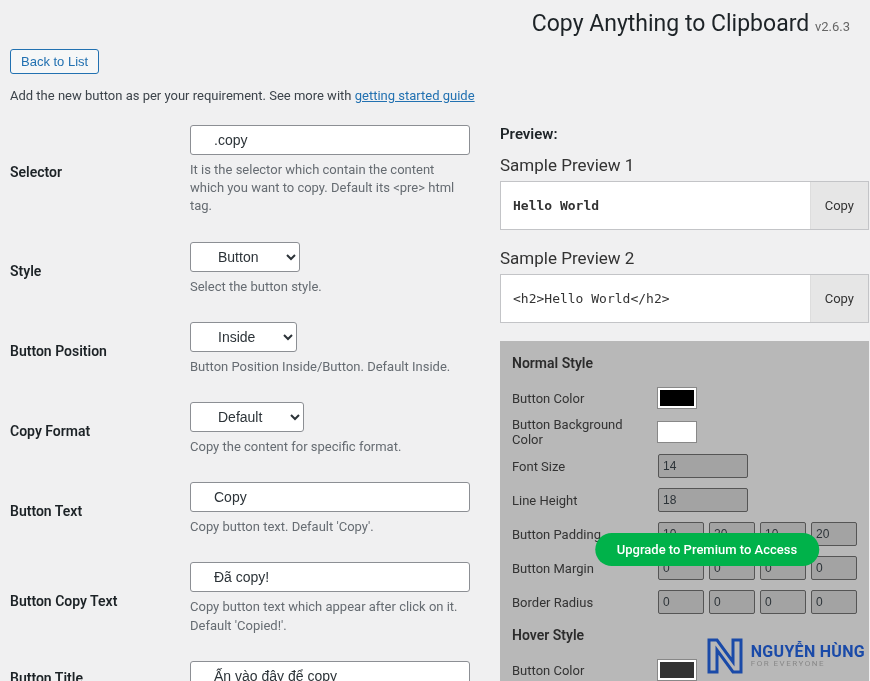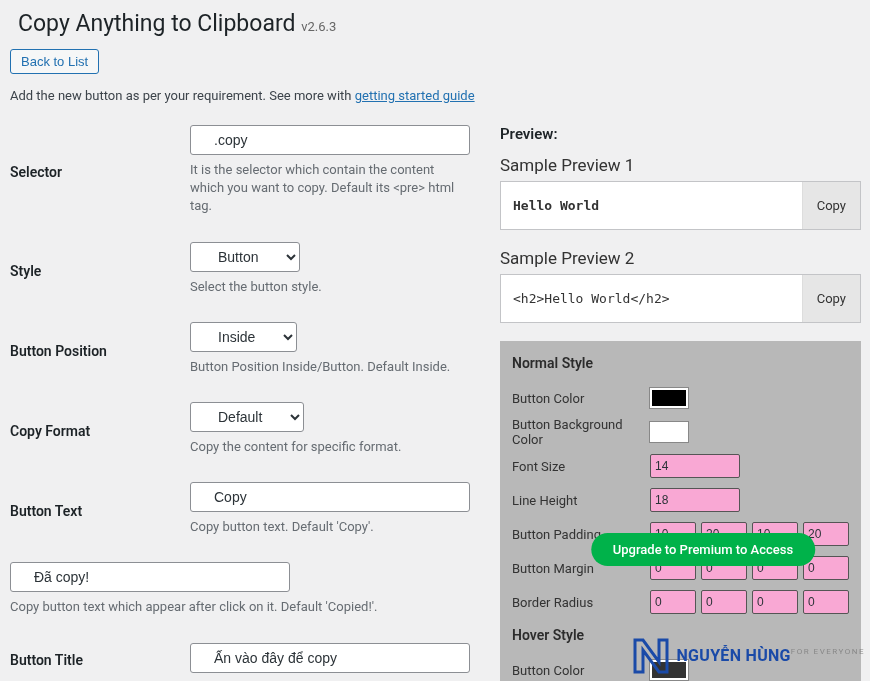--- a/index.html
+++ b/index.html
@@ -1,18 +1,18 @@
 <!DOCTYPE html>
 <html><head>
 <meta charset="utf-8">
 <style>
 * { box-sizing: border-box; margin: 0; padding: 0; }
 body { font-family: -apple-system, BlinkMacSystemFont, "Segoe UI", Roboto, sans-serif; background: #f0f0f1; color: #1d2327; font-size: 13px; width: 870px; height: 681px; overflow: hidden; position: relative; }
 .wrap { padding: 10px 20px 20px 10px; }
-h1 { font-size: 23px; font-weight: 400; margin: 0 0 12px 8px; color: #1d2327; }
+h1 { font-size: 23px; font-weight: 400; margin: 0 0 12px 8px; color: #1d2327; text-align: right; }
 h1 .ver { font-size: 13px; color: #666; }
 .back-btn { display: inline-block; border: 1px solid #2271b1; color: #2271b1; background: #f6f7f7; padding: 4px 10px; border-radius: 3px; cursor: pointer; font-size: 13px; margin-bottom: 14px; }
 .desc-line { margin-bottom: 22px; color: #3c434a; }
 .desc-line a { color: #2271b1; text-decoration: underline; }
 .cols { display: flex; gap: 30px; }
 .left { flex: 1 1 auto; }
 .right { flex: 0 0 290px; }
 .field-row { display: flex; margin-bottom: 26px; align-items: center; }
 .field-label { flex: 0 0 180px; font-weight: 600; font-size: 14px; color: #1d2327; padding-top: 4px; }
 .field-body { flex: 1; }
@@ -21,29 +21,29 @@
 select { min-width: 70px; padding-right: 24px; }
 .hint { color: #666c72; font-size: 13px; margin-top: 6px; line-height: 1.4; }
 .preview-h { font-size: 15px; font-weight: 600; margin-bottom: 12px; }
 .sample-label { font-size: 17px; color: #333; margin-bottom: 6px; }
 .preview-box { border: 1px solid #c3c4c7; background: #fff; display: flex; align-items: stretch; margin-bottom: 18px; }
 .preview-content { flex: 1; padding: 16px 12px; font-family: Consolas, Monaco, monospace; font-size: 13px; color: #333; }
 .preview-content.bold { font-weight: 700; font-family: Consolas, Monaco, monospace; padding-left: 12px; }
 .copy-chip { background: #e6e6e6; color: #333; padding: 12px 14px; font-size: 13px; display: flex; align-items: center; border-left: 1px solid #ddd; }
 .panel { background: #b8b8b8; padding: 10px 12px; position: relative; }
 .panel-heading { font-weight: 600; font-size: 14px; margin: 4px 0 10px; color: #2c2c2c; }
-.panel-row { display: flex; align-items: center; min-height: 34px; font-size: 13px; color: #333; }
+.panel-row { display: flex; align-items: center; min-height: 34px; font-size: 13px; color: #333; gap: 8px; }
 .panel-row .plabel { flex: 0 0 138px; }
 .panel-row .pinputs { flex: 1; display: flex; gap: 5px; }
-.panel-row input[type=text] { width: 46px; height: 24px; padding: 2px 4px; font-size: 12px; border: 1px solid #555; background: #f9a8d4; border-radius: 2px; }
+.panel-row input[type=text] { width: 46px; height: 24px; padding: 2px 4px; font-size: 12px; border: 1px solid #555; background: #a3a3a3; border-radius: 2px; }
 .color-swatch { width: 38px; height: 20px; border: 2px solid #fff; box-shadow: 0 0 0 1px #888; }
 .upgrade-pill { position: absolute; left: 50%; transform: translateX(-40%); top: 192px; background: #00b24a; color: #fff; padding: 9px 22px; border-radius: 20px; font-size: 13px; font-weight: 500; white-space: nowrap; z-index: 5; }
 .logo-corner { position: absolute; bottom: 5px; right: 5px; display: flex; align-items: center; gap: 6px; z-index: 10; }
 .logo-n { width: 40px; height: 40px; }
-.logo-text { display: flex; line-height: 1; }
+.logo-text { display: flex; flex-direction: column; line-height: 1; }
 .logo-text .t1 { font-weight: 700; font-size: 16px; color: #1a4aa8; letter-spacing: 0.3px; }
 .logo-text .t2 { font-size: 8px; color: #888; letter-spacing: 1.5px; }
 </style>
 </head>
 <body>
 
 <div class="wrap">
   <h1>
     <span>Copy Anything to Clipboard</span>
     <span class="ver">v2.6.3</span>
@@ -92,20 +92,21 @@
 
       <div class="field-row">
         <div class="field-label">Button Text</div>
         <div class="field-body">
           <input type="text" class="wide" value="Copy" style="">
           <div class="hint">Copy button text. Default 'Copy'.</div>
         </div>
       </div>
 
       <div class="field-row">
+        <div class="field-label">Button Copy Text</div>
         <div class="field-body">
           <input type="text" class="wide" value="Đã copy!" style="">
           <div class="hint">Copy button text which appear after click on it. Default 'Copied!'.</div>
         </div>
       </div>
 
       <div class="field-row">
         <div class="field-label">Button Title</div>
         <div class="field-body">
           <input type="text" class="wide" value="Ấn vào đây để copy" style="">

